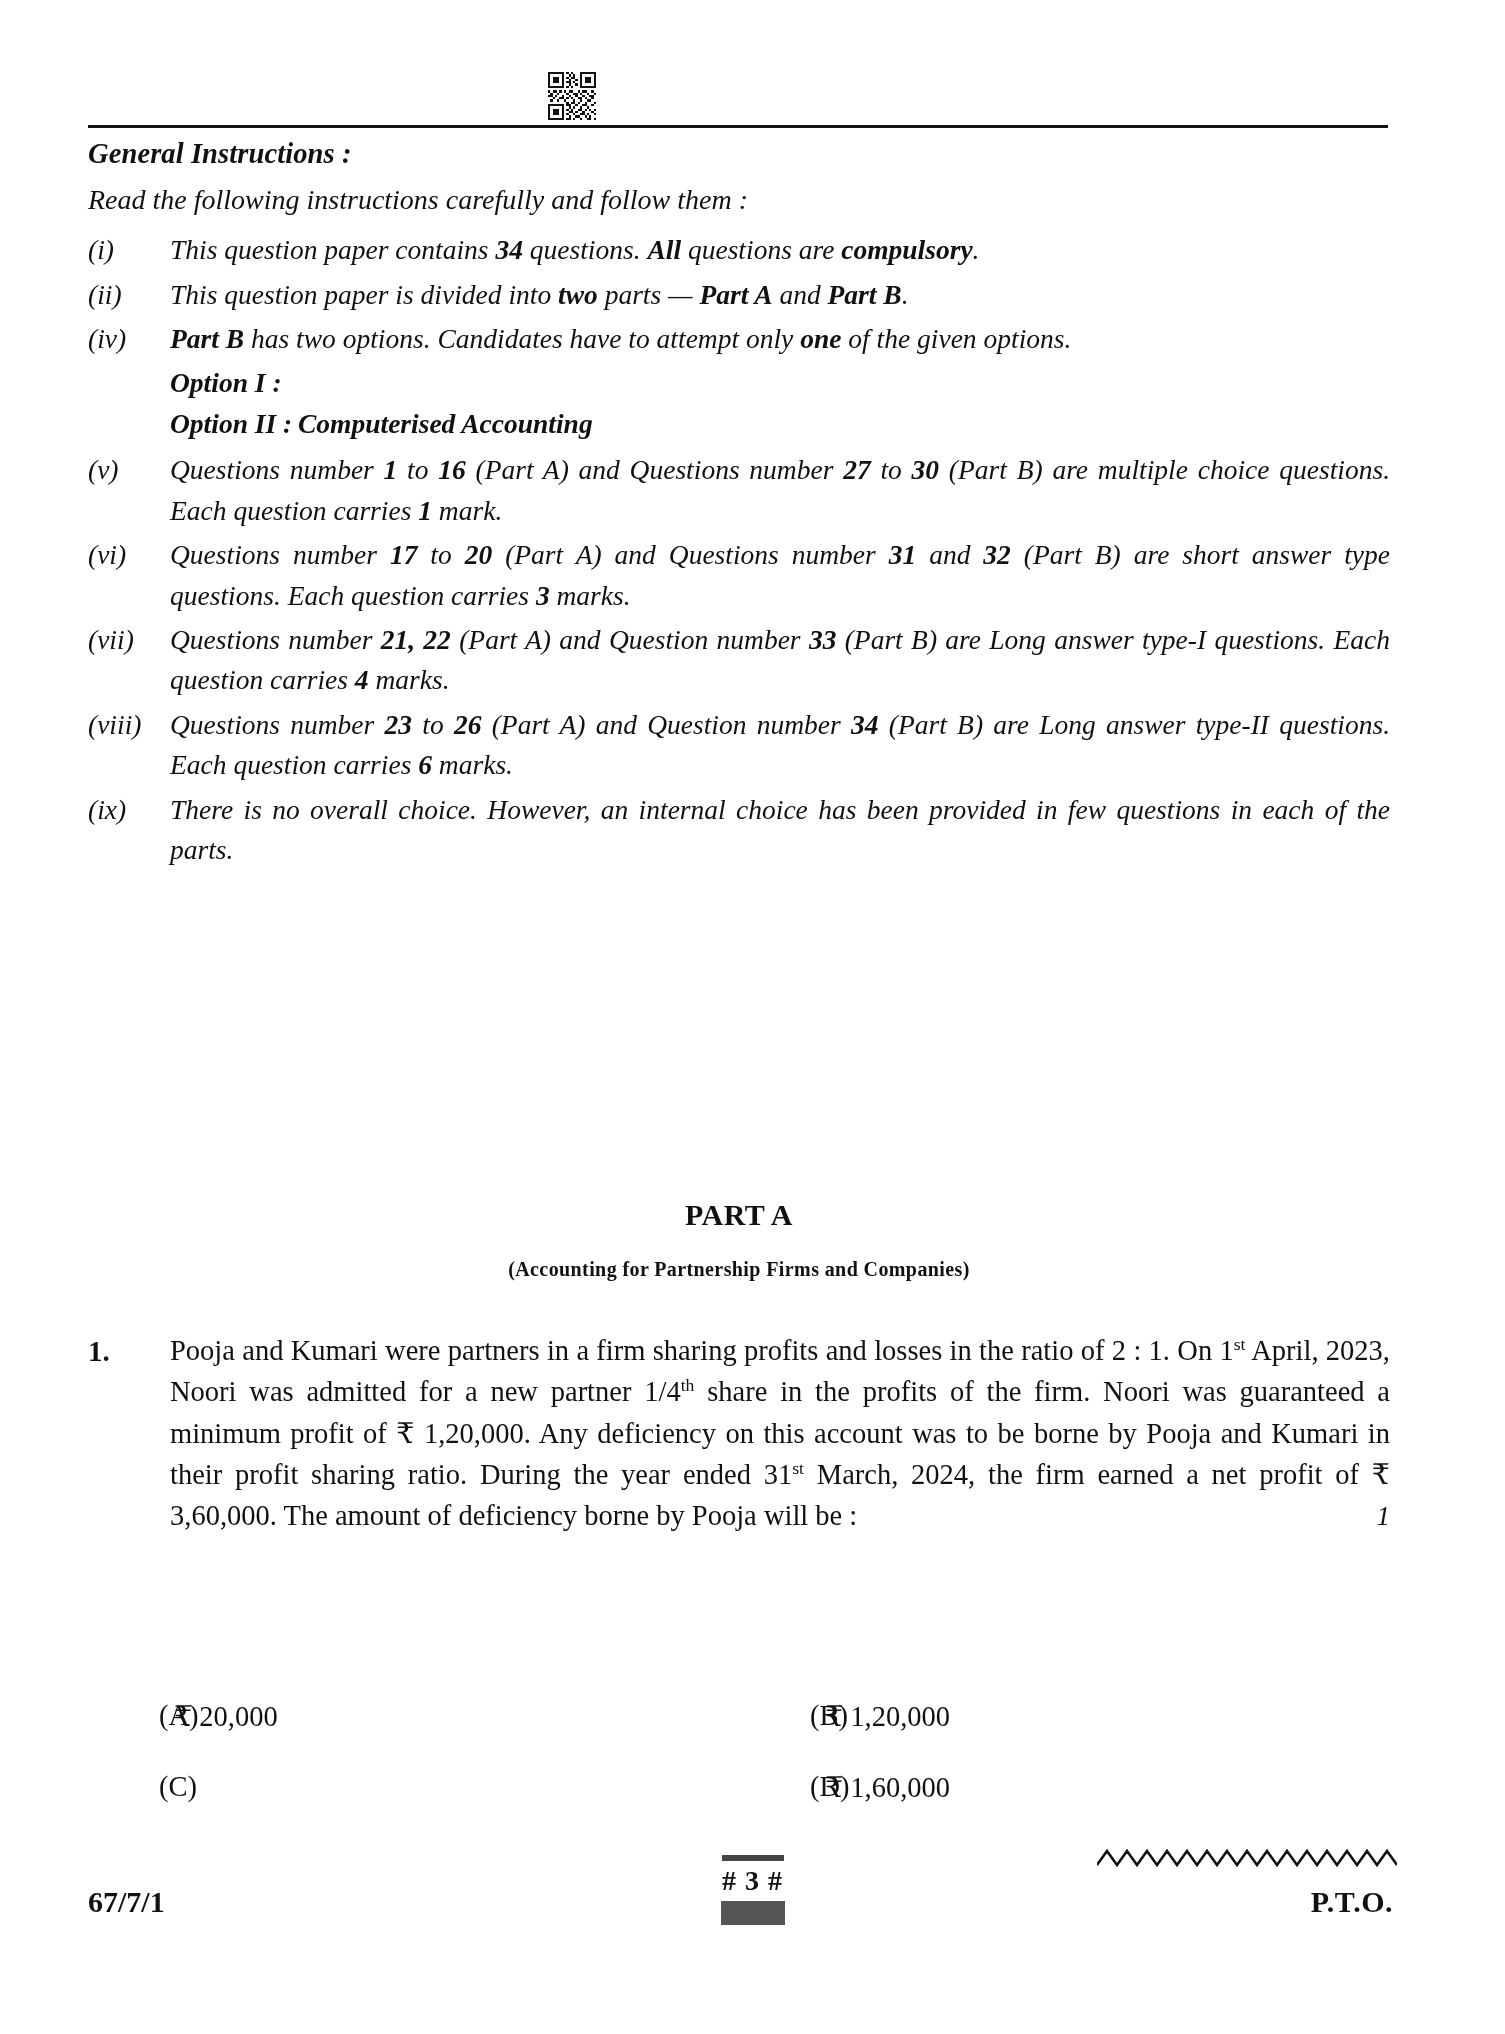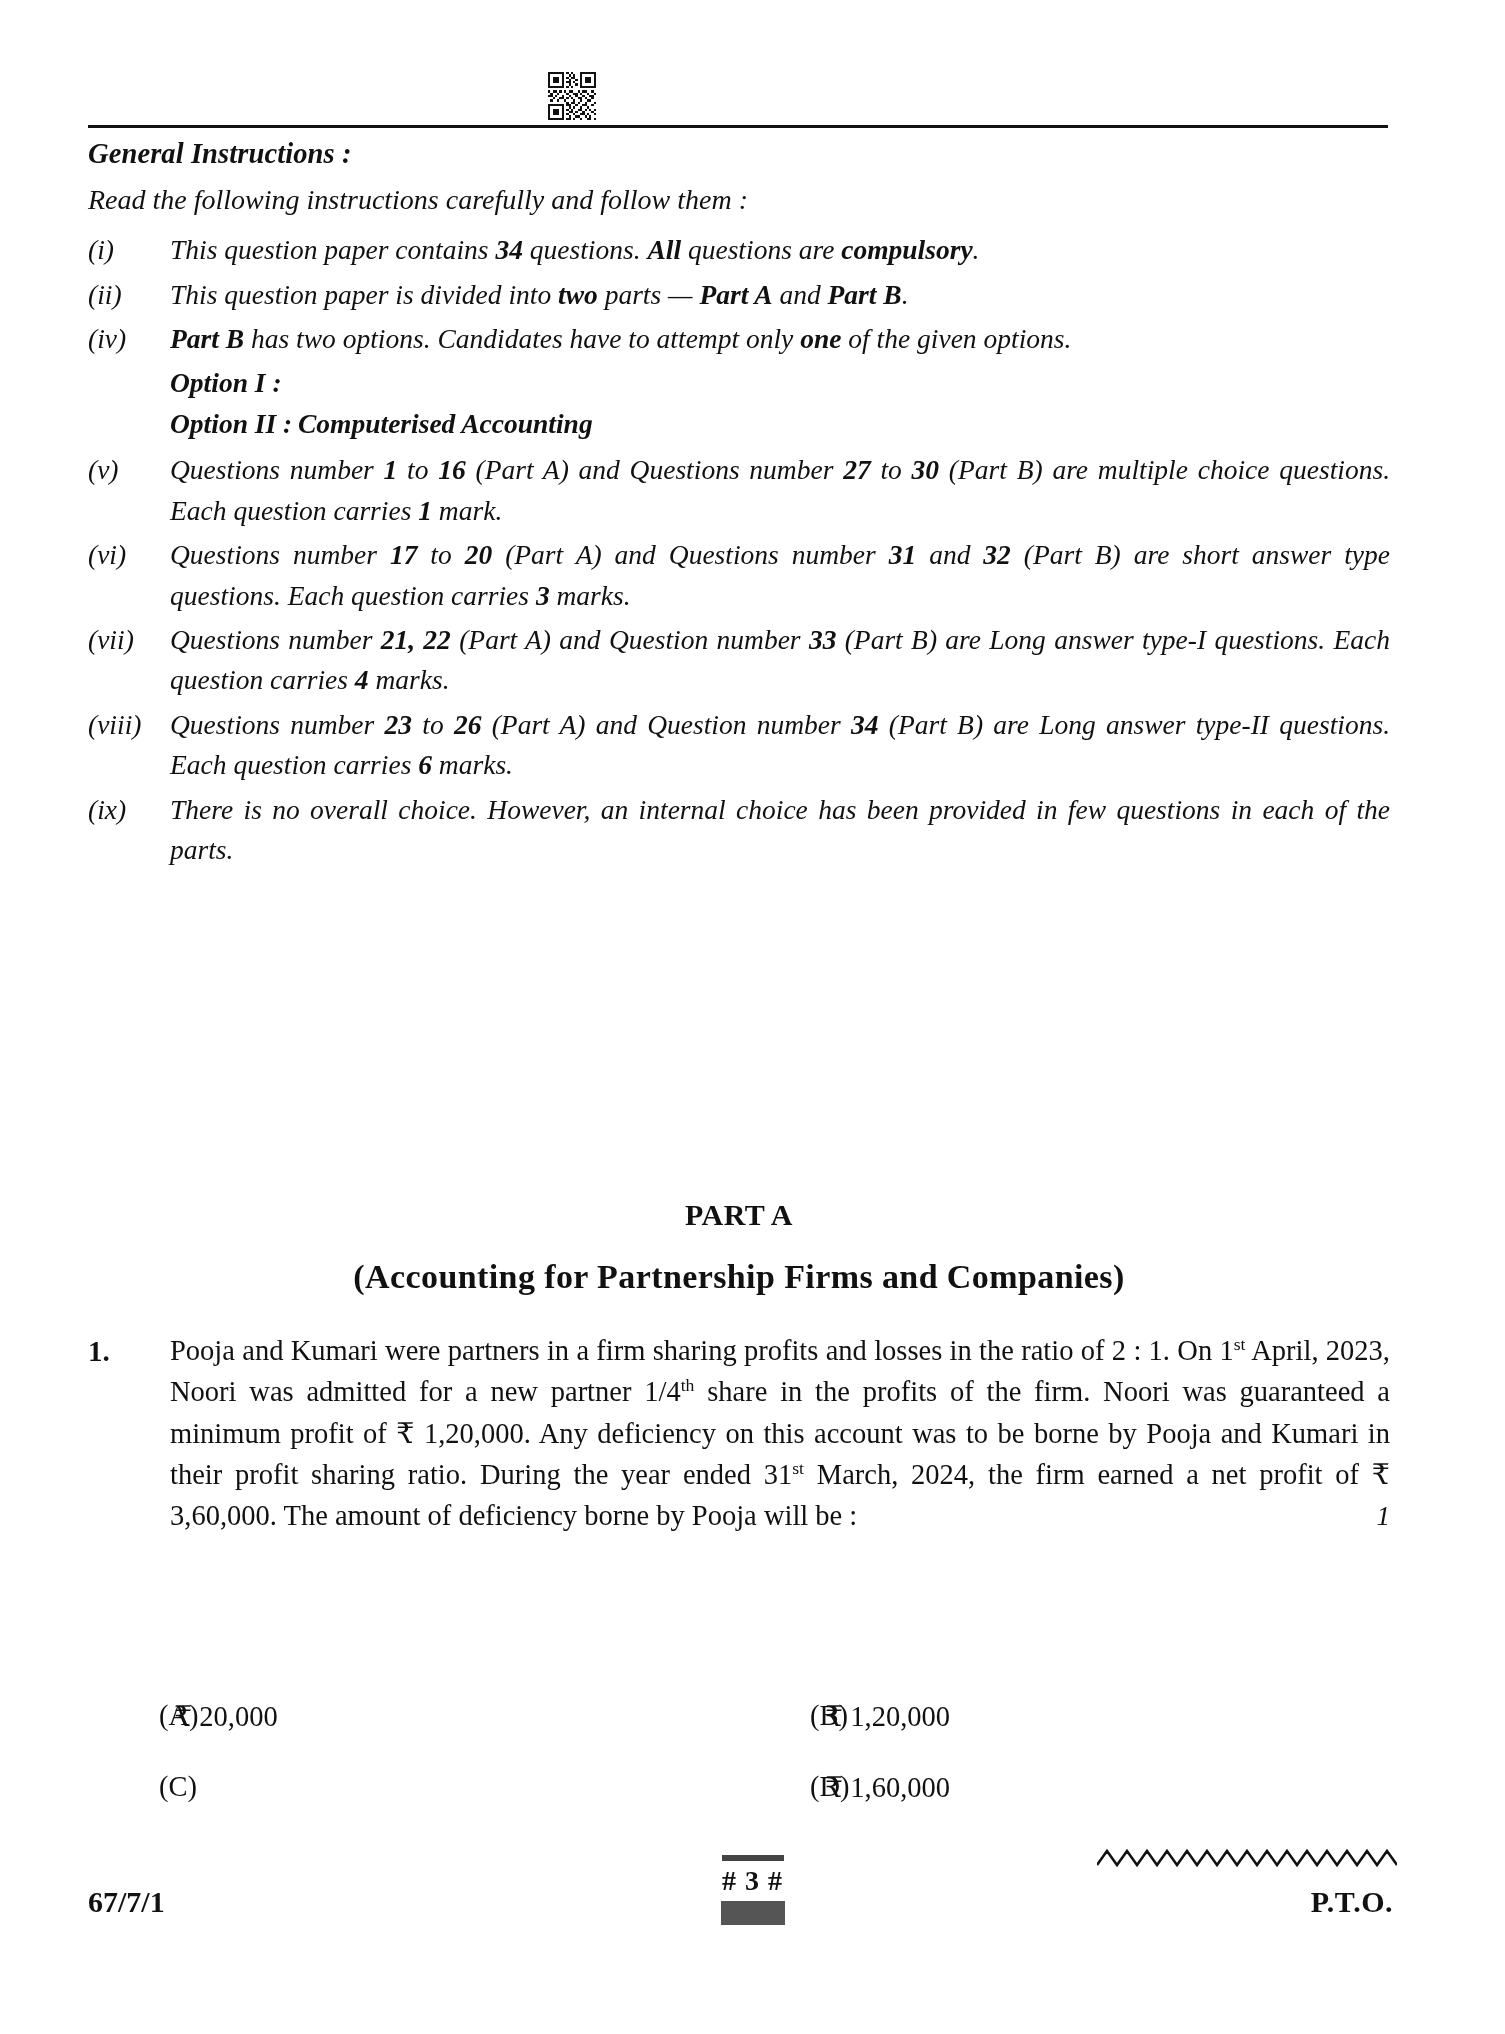--- a/index.html
+++ b/index.html
@@ -99,21 +99,21 @@
   .part-heading {
     position: absolute;
     left: 88px;
     width: 1302px;
     text-align: center;
     font-weight: bold;
     font-size: 30px;
     letter-spacing: .4px;
   }
   #part-a-title { top: 1198px; }
-  #part-a-subtitle { top: 1258px; font-size: 34px; }
+  #part-a-subtitle { top: 1258px; font-size: 20px; }
 
   
   .question {
     position: absolute;
     left: 88px;
     top: 1330px;
     width: 1302px;
     display: flex;
     align-items: flex-start;
   }

